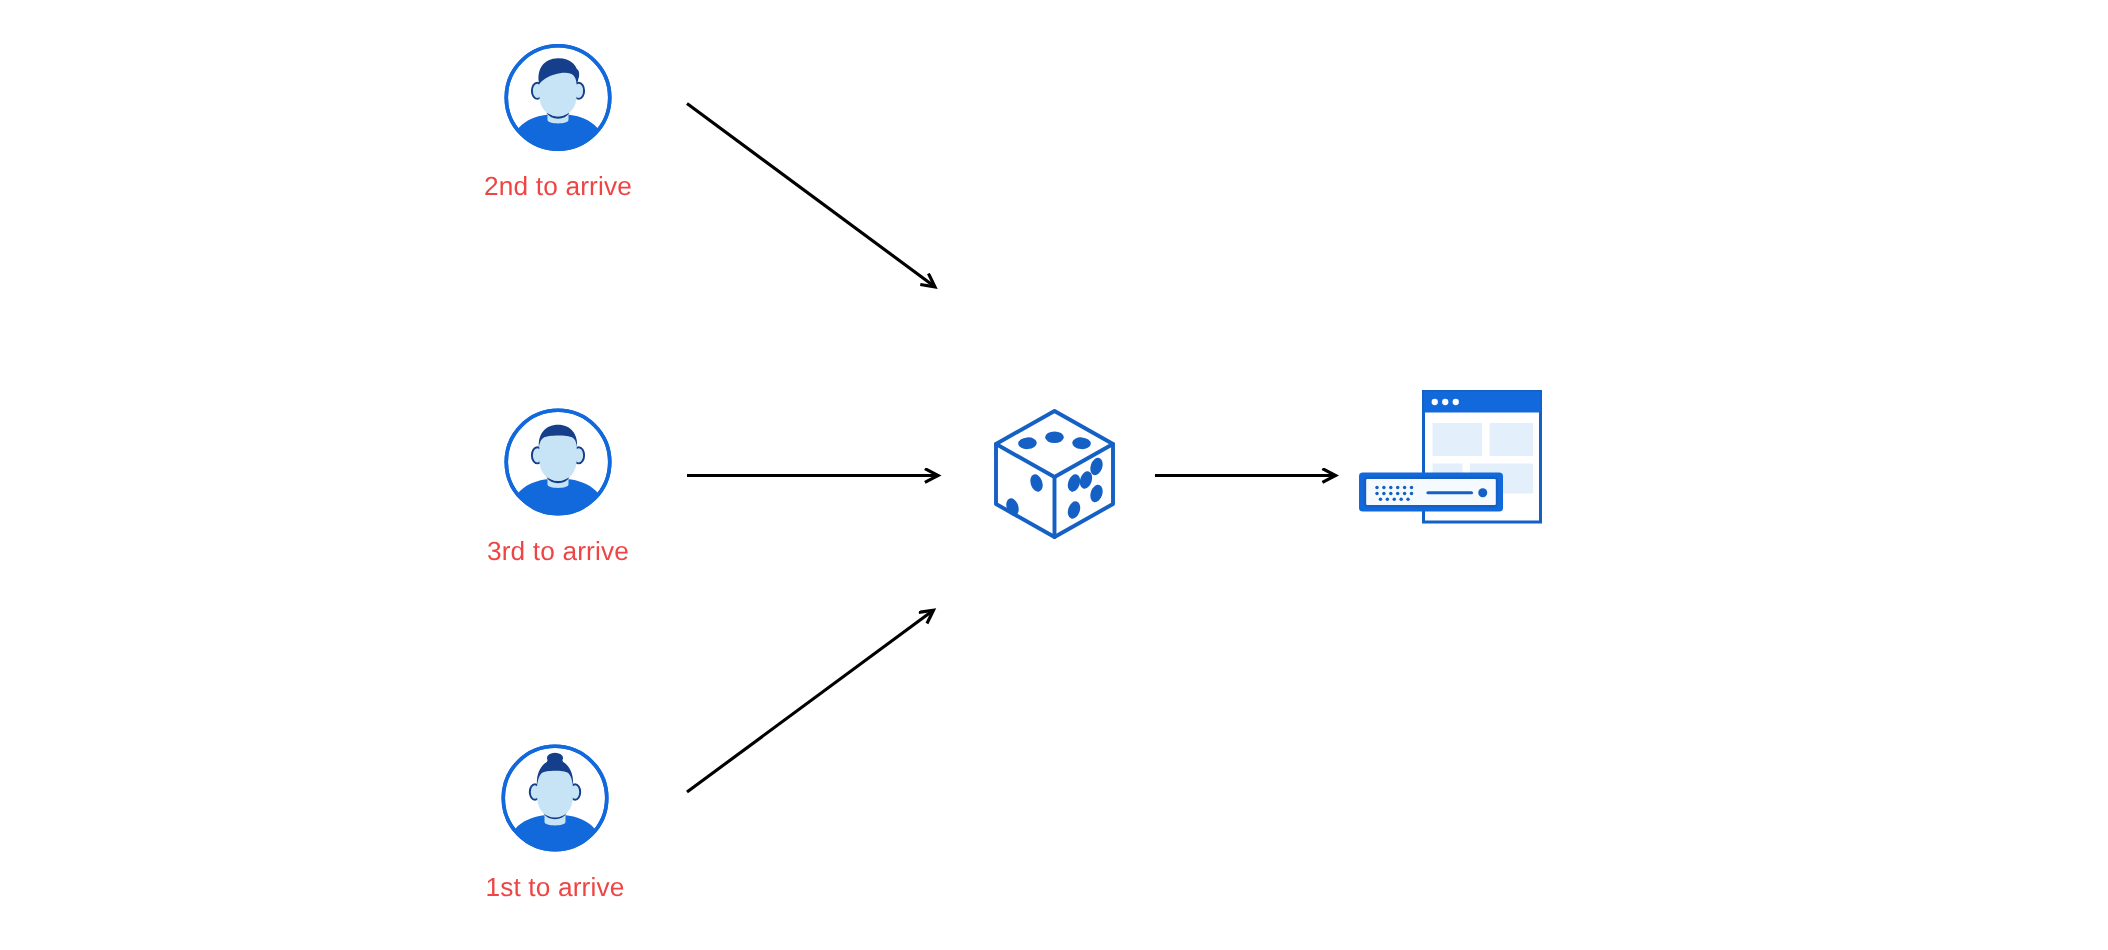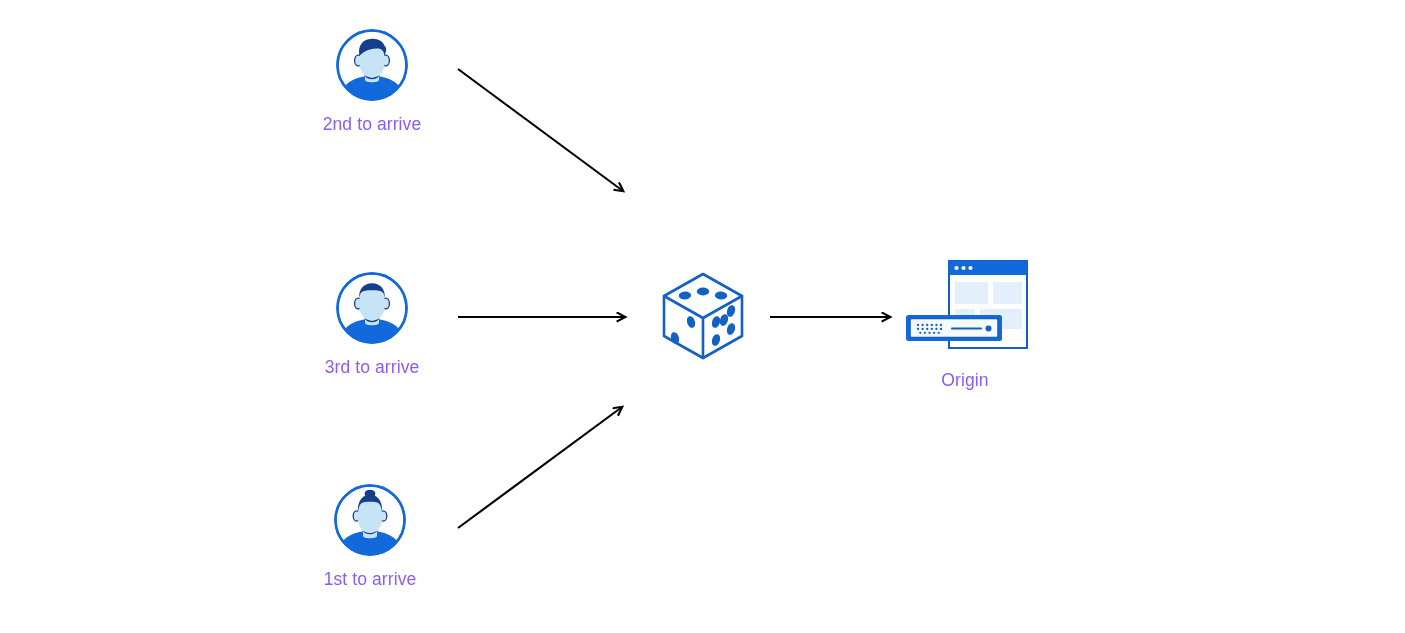--- a/index.html
+++ b/index.html
@@ -25,21 +25,21 @@
     text-align: center;
   }
   .avatar-wrap {
     width: 74px;
     height: 74px;
     margin: 0 auto;
     display: block;
   }
   .node-label {
     font-size: 17.5px;
-    color: #8b5cf6;
+    color: #ef4444;
     font-family: "Liberation Sans", sans-serif;
     line-height: 22px;
     margin-top: 11px;
     white-space: nowrap;
     letter-spacing: 0.1px;
   }
   .origin-node {
     width: 180px;
     text-align: center;
   }
@@ -127,21 +127,21 @@
         <ellipse cx="50.8" cy="32.5" rx="3.6" ry="5.4" fill="#c7e4f7" stroke="#153f8a" stroke-width="1.3"></ellipse>
         <path d="M 24.5 26 C 24.5 16.5 30 12.5 37 12.5 C 44 12.5 49.5 16.5 49.5 26 L 49.5 35 C 49.5 44.5 44 49.5 37 49.5 C 30 49.5 24.5 44.5 24.5 35 Z" fill="#c7e4f7"></path>
 
         <path d="M 24.3 27.5 C 23.4 18.5 28.5 12.2 37 12.2 C 45.5 12.2 50.6 18.5 49.7 27.5 C 49.3 23.6 48.3 21.6 46.6 20.6 C 43.4 18.8 30.8 18.8 27.6 20.6 C 25.8 21.6 24.7 23.6 24.3 27.5 Z" fill="#153f8a"></path>
       </g>
       <circle cx="37" cy="37" r="34.5" fill="none" stroke="#1269db" stroke-width="2.4"></circle>
     </svg>
     <div class="node-label">3rd to arrive</div>
   </div>
 
-  <div class="node avatar-node" style="left:290px; top:483px;">
+  <div class="node avatar-node" style="left:290px; top:495px;">
     <svg class="avatar-wrap" viewBox="0 0 74 74">
       <defs>
         <clipPath id="clipC">
             <circle cx="37" cy="37" r="34.5"></circle>
           </clipPath>
       </defs>
       <circle cx="37" cy="37" r="34.5" fill="#ffffff" stroke="#1269db" stroke-width="2.4"></circle>
       <g clip-path="url(#clipC)">
         <path d="M 5 74 C 5 56 18.5 48 37 48 C 55.5 48 69 56 69 74 Z" fill="#1269db"></path>
         <path d="M 30 40 L 30 53 C 30 56 44 56 44 53 L 44 40 Z" fill="#c7e4f7"></path>
@@ -227,16 +227,15 @@
           <circle cx="25.3" cy="74.8" r="1.15"></circle>
             <circle cx="29.9" cy="74.8" r="1.15"></circle>
             <circle cx="34.5" cy="74.8" r="1.15"></circle>
           <circle cx="39.1" cy="74.8" r="1.15"></circle>
             <circle cx="43.7" cy="74.8" r="1.15"></circle>
         </g>
         <line x1="57" y1="70.5" x2="86" y2="70.5" stroke="#1560c4" stroke-width="2.1" stroke-linecap="round"></line>
         <circle cx="93.5" cy="70.5" r="3" fill="#1560c4"></circle>
       </g>
     </svg>
-    <div class="node-label">Origin</div>
   </div>
 
 </div>
 
 </body></html>

